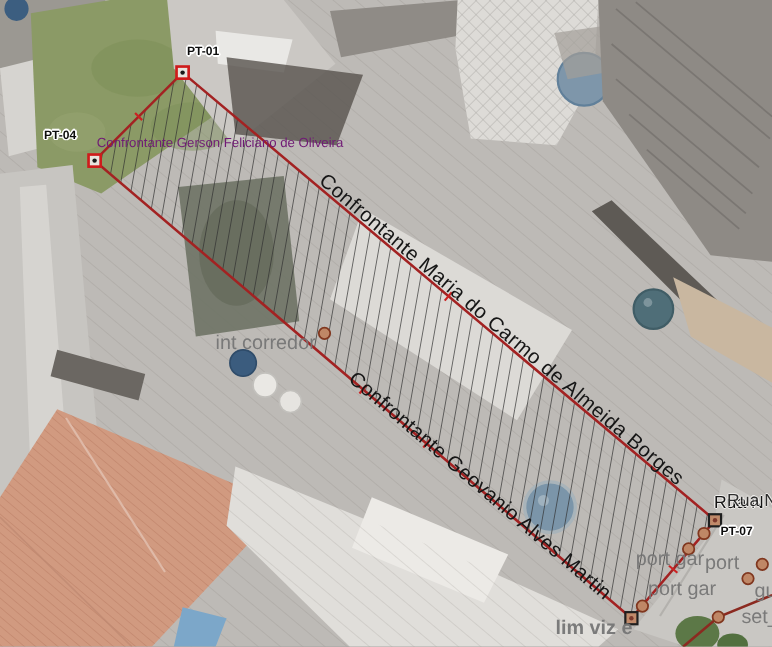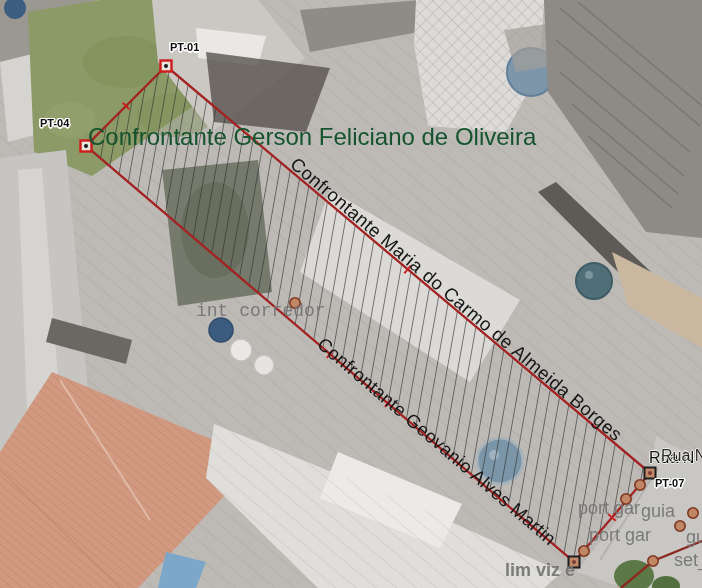--- a/index.html
+++ b/index.html
@@ -3,21 +3,21 @@
 <meta charset="utf-8">
 <style>
   html,body{margin:0;padding:0;background:#888;}
   #map-canvas{
     position:relative;width:702px;height:588px;overflow:hidden;
     font-family:"Liberation Sans", sans-serif;
     background:#bdbab6;
   }
   #map-canvas svg{position:absolute;left:0;top:0;}
   .txt{position:absolute;white-space:nowrap;line-height:1.05;}
-  .neighbor-h{font-size:24px;color:#14532d;}
+  .neighbor-h{font-size:12px;color:#701a75;}
   .pt-label{
     font-size:11px;font-weight:bold;color:#0d0d0d;
     text-shadow:-1.5px 0 #fff,1.5px 0 #fff,0 -1.5px #fff,0 1.5px #fff,
       -1px -1px 0 #fff,1px -1px 0 #fff,-1px 1px 0 #fff,1px 1px 0 #fff;
   }
   .anno{font-size:18px;color:#767676;opacity:.95;}
   .street{
     font-size:16px;color:#141414;
     text-shadow:-1px 0 #f2f1ef,1px 0 #f2f1ef,0 -1px #f2f1ef,0 1px #f2f1ef;
   }
@@ -165,20 +165,20 @@
   <div class="txt neighbor-h" style="left:88px;top:124px;">Confrontante Gerson Feliciano de Oliveira</div>
 
   <div class="txt pt-label" style="left:170px;top:42px;">PT-01</div>
   <div class="txt pt-label" style="left:40px;top:118px;text-align:right;">PT-04</div>
   <div class="txt pt-label" style="left:655px;top:478px;">PT-07</div>
   <div class="txt pt-label" style="left:595px;top:562px;margin-top:38px;">PT-03</div>
 
   <div class="txt street" style="left:649px;top:450px;">Rua N</div>
   <div class="txt street" style="left:661px;top:448px;opacity:.85;">Rua N</div>
 
-  <div class="txt anno" style="left:196px;top:302px;font-family:Liberation Mono, monospace;">int corredor</div>
+  <div class="txt anno" style="left:196px;top:302px;">int corredor</div>
   <div class="txt anno" style="left:578px;top:499px;">port gar</div>
-  <div class="txt anno" style="left:641px;top:502px;">guia</div>
+  <div class="txt anno" style="left:641px;top:502px;">port</div>
   <div class="txt anno" style="left:589px;top:526px;">port gar</div>
   <div class="txt anno" style="left:686px;top:528px;">gu</div>
   <div class="txt anno" style="left:674px;top:551px;">set_</div>
   <div class="txt anno" style="left:505px;top:561px;font-weight:bold;">lim viz e</div>
 </div>
 
 </body></html>

